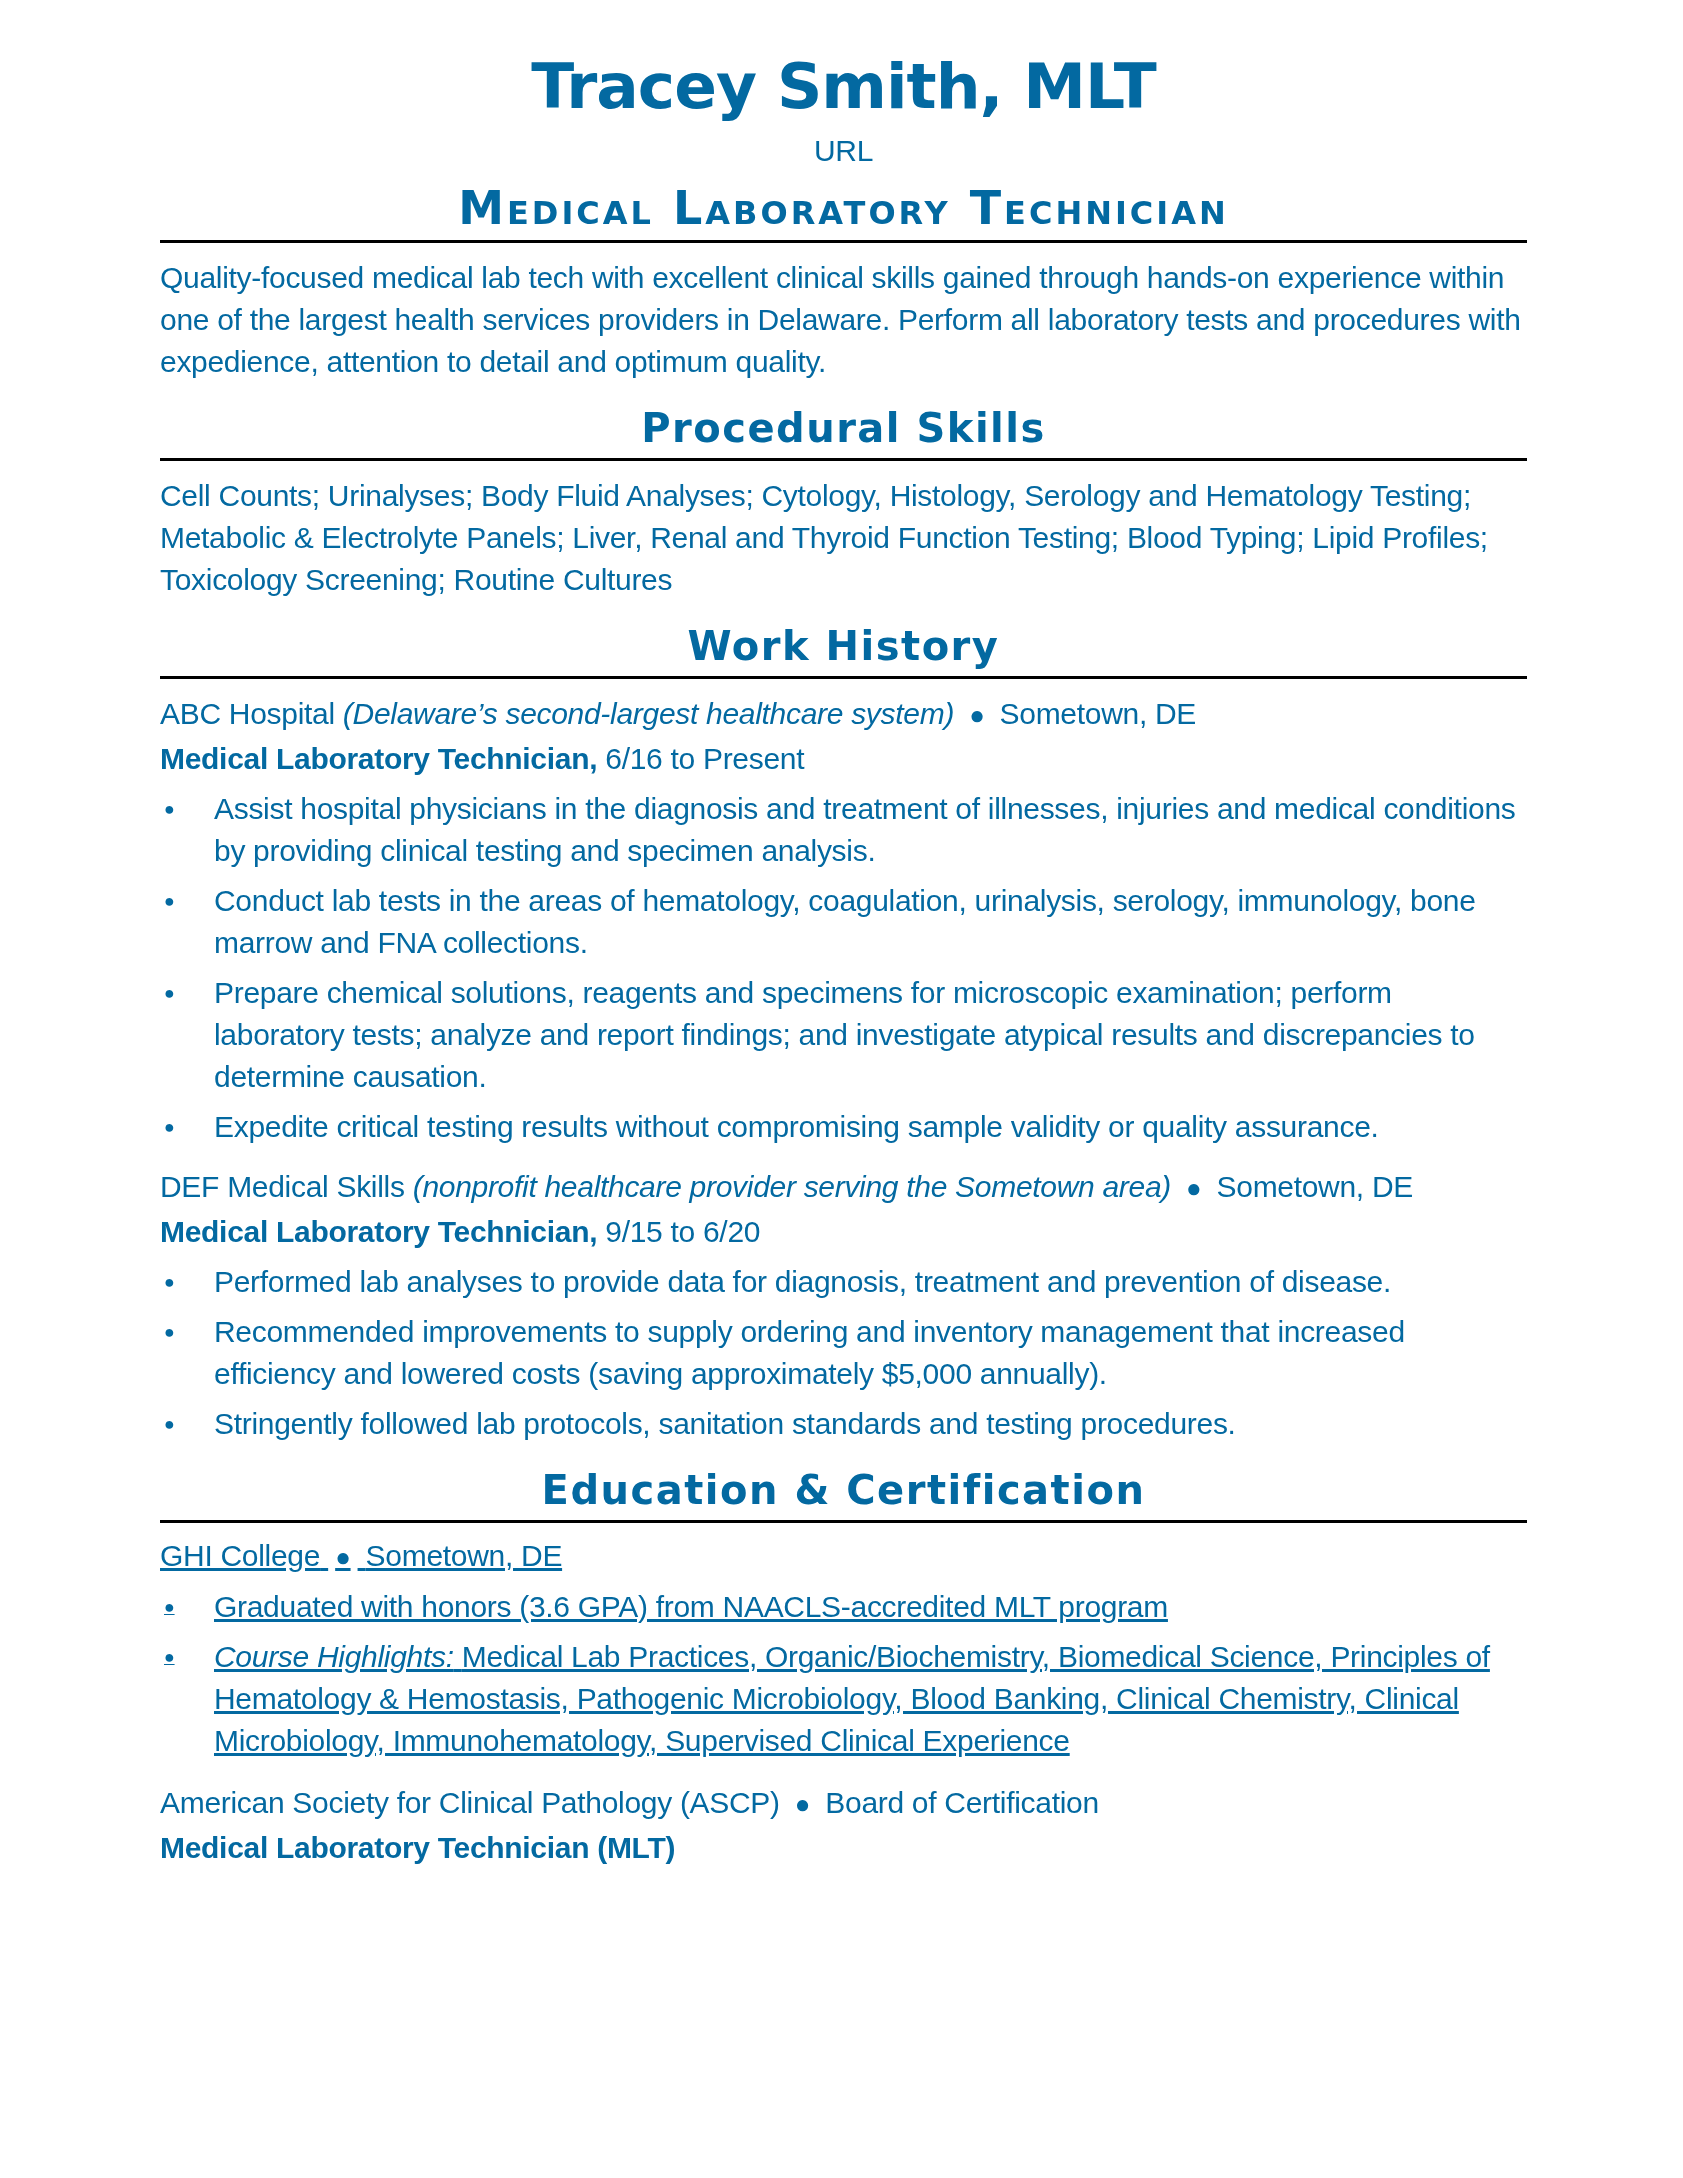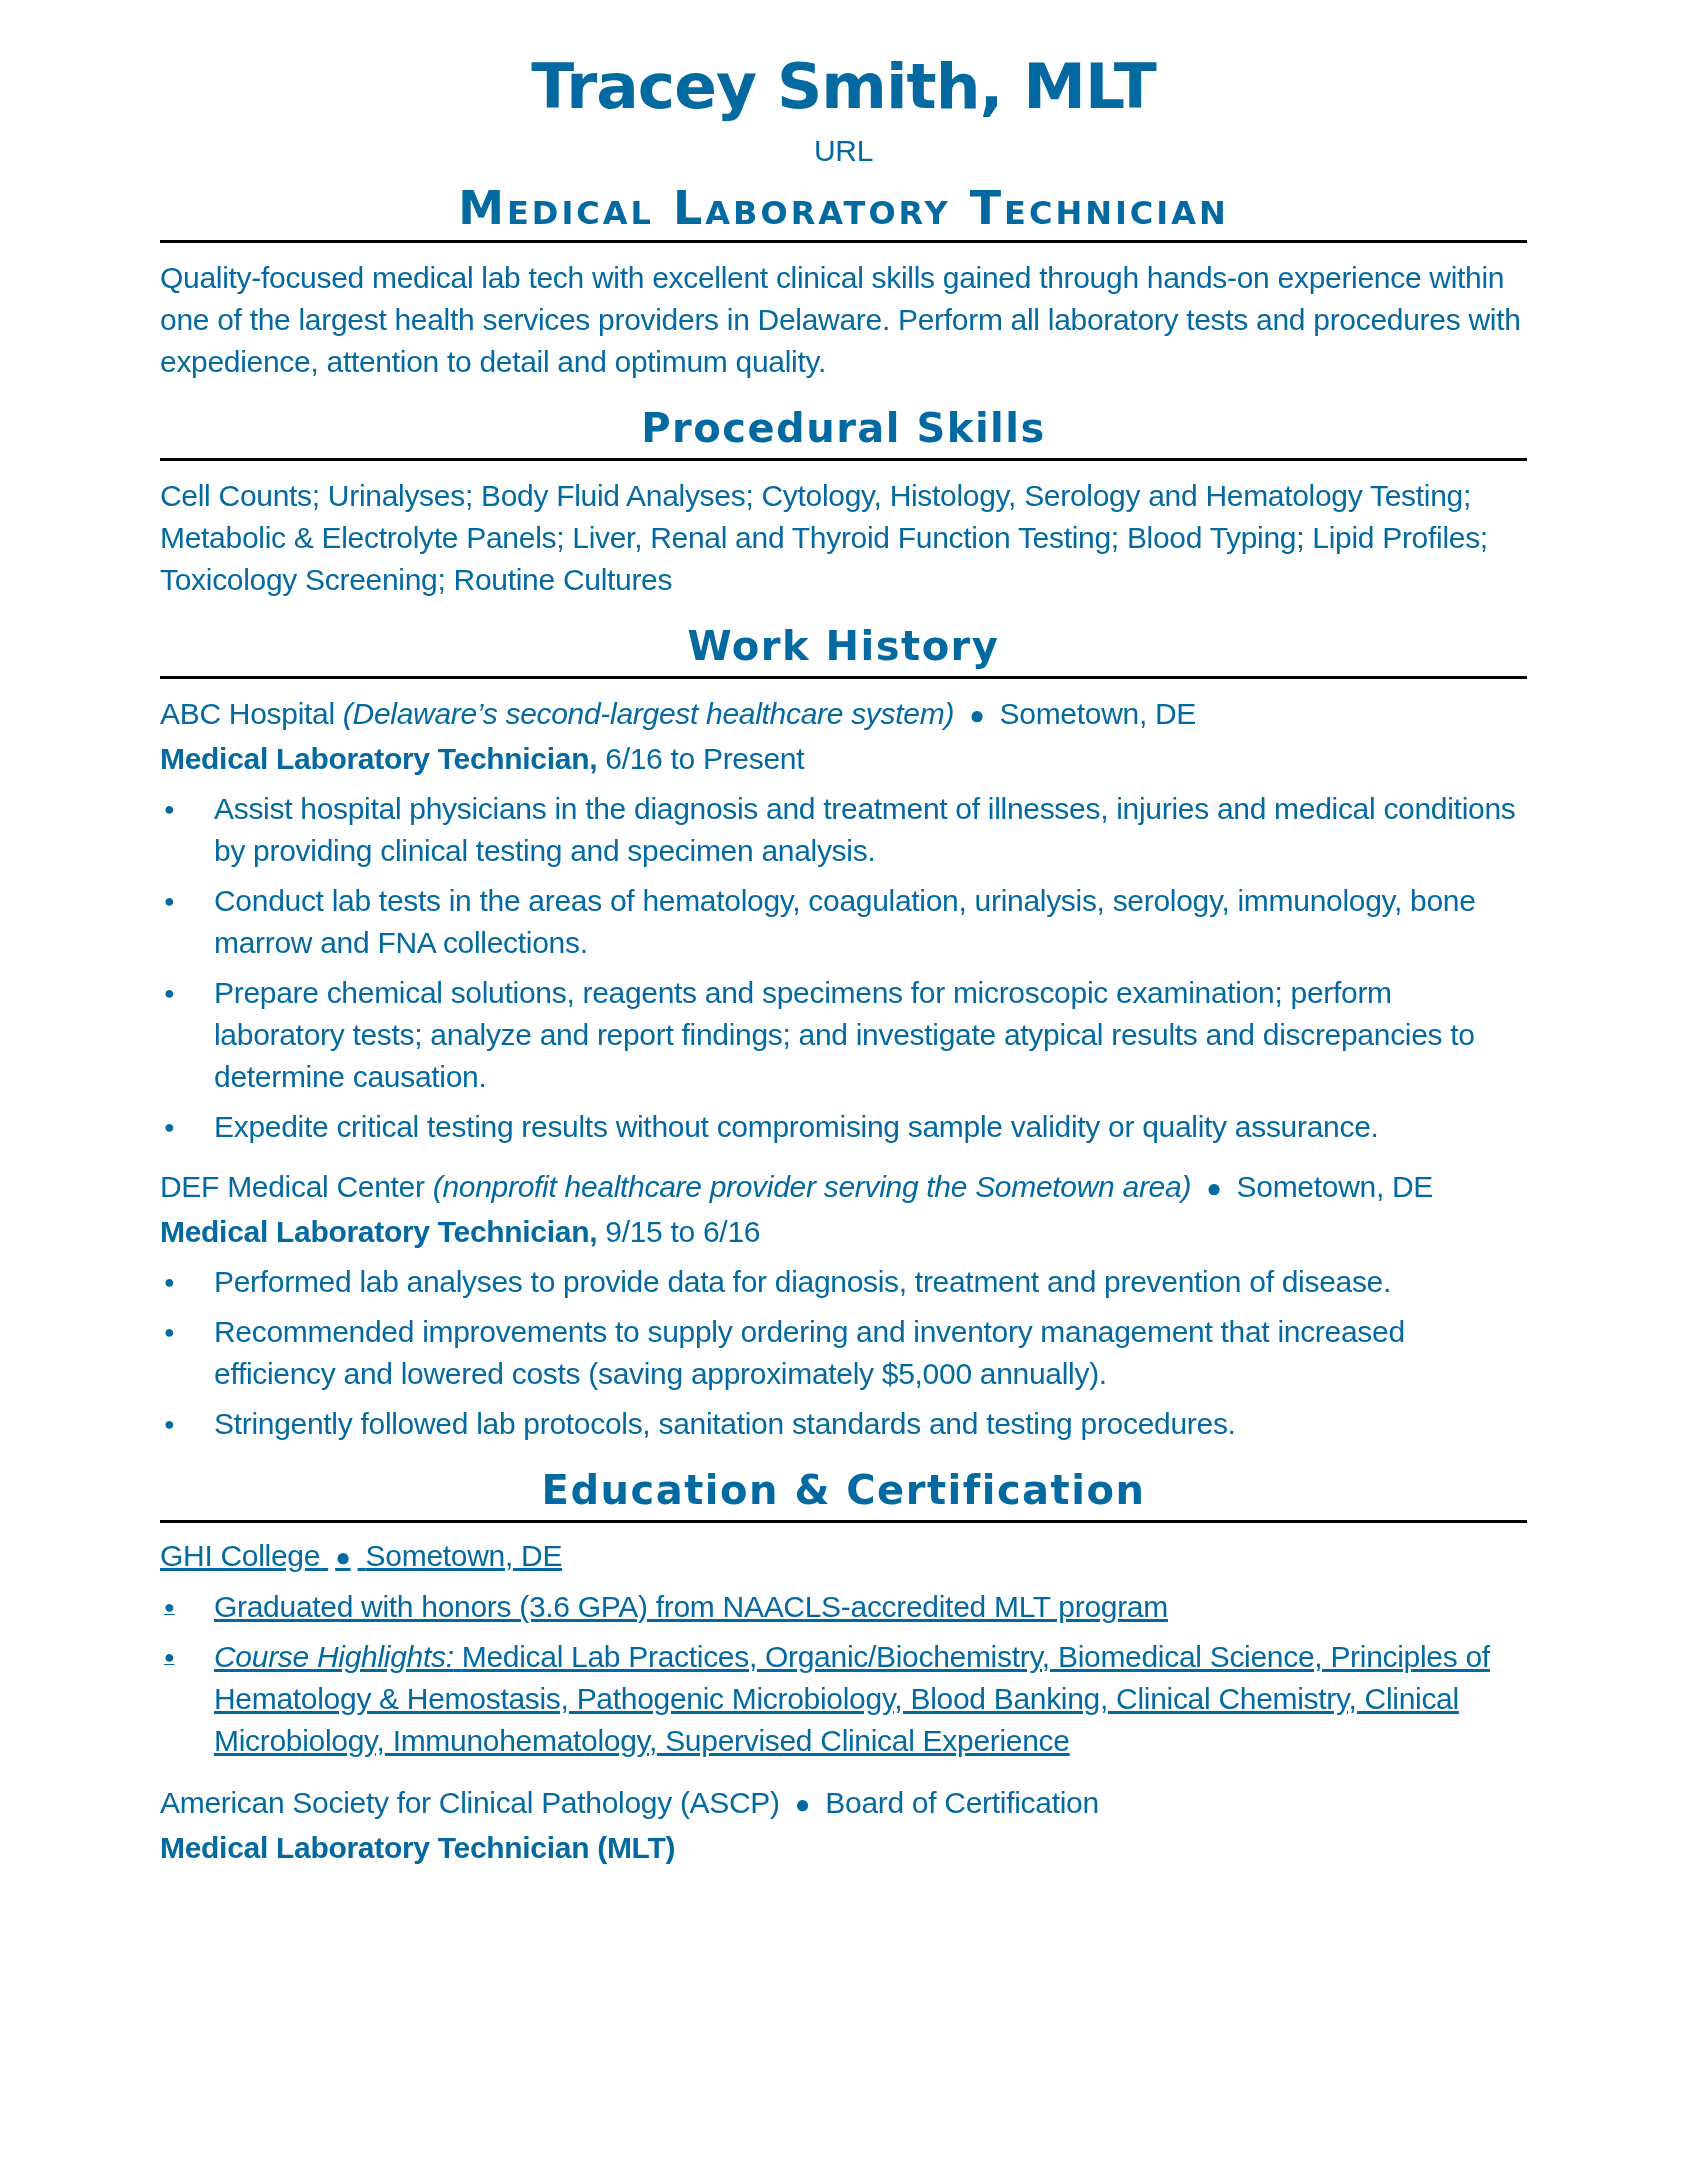--- a/index.html
+++ b/index.html
@@ -121,28 +121,28 @@
           </div>
           <div class="bullet">
             <span class="marker">●</span>
             <span class="btext">Expedite critical testing results without compromising sample validity or quality assurance.</span>
           </div>
         </div>
       </div>
 
       <div class="job">
         <div class="line">
-          <span>DEF Medical Center</span>
+          <span>DEF Medical Skills</span>
           <span class="italic">(nonprofit healthcare provider serving the Sometown area)</span>
           <span class="sep">●</span>
           <span>Sometown, DE</span>
         </div>
         <div class="line title-line">
           <span class="bold">Medical Laboratory Technician,</span>
-          <span>9/15 to 6/16</span>
+          <span>9/15 to 6/20</span>
         </div>
         <div class="bullets">
           <div class="bullet">
             <span class="marker">●</span>
             <span class="btext">Performed lab analyses to provide data for diagnosis, treatment and prevention of disease.</span>
           </div>
           <div class="bullet">
             <span class="marker">●</span>
             <span class="btext">Recommended improvements to supply ordering and inventory management that increased efficiency and lowered costs (saving approximately $5,000 annually).</span>
           </div>

